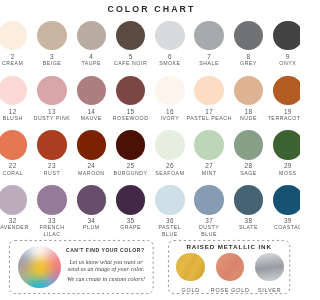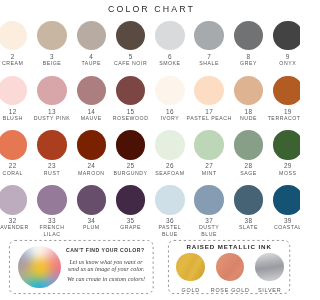--- a/index.html
+++ b/index.html
@@ -1,17 +1,17 @@
 <!DOCTYPE html>
 <html><head>
 <meta charset="utf-8">
 <style>
   html,body{margin:0;padding:0;}
   body{width:300px;height:300px;background:#fff;font-family:"Liberation Sans",sans-serif;overflow:hidden;position:relative;}
-  #title{position:absolute;top:3.6px;left:1.5px;width:300px;text-align:center;font-size:8.8px;letter-spacing:2.1px;font-weight:normal;color:#2b2b2b;}
+  #title{position:absolute;top:3.6px;left:1.5px;width:300px;text-align:center;font-size:8.8px;letter-spacing:2.1px;font-weight:bold;color:#2b2b2b;}
   .cell{position:absolute;width:60px;text-align:center;}
   .dot{width:29.5px;height:29.5px;border-radius:50%;margin:0 auto;}
   .num{font-size:6.4px;color:#55565a;letter-spacing:.35px;margin-top:3.4px;line-height:1;}
   .nm{font-size:5.2px;color:#55565a;letter-spacing:.55px;line-height:6.2px;margin-top:-0.1px;white-space:pre-line;}
   .dashbox{position:absolute;}
   .dashbox svg{display:block;overflow:visible;}
   .dashbox rect{fill:none;stroke:#8a8a8a;stroke-width:0.9;stroke-dasharray:2.2 2.7;}
   #box1{left:9.2px;top:239.5px;width:144.6px;height:54px;}
   #box2{left:168px;top:239.5px;width:122.2px;height:54px;}
   #wheel{position:absolute;left:18px;top:246px;width:43px;height:42px;border-radius:50%;overflow:hidden;}

